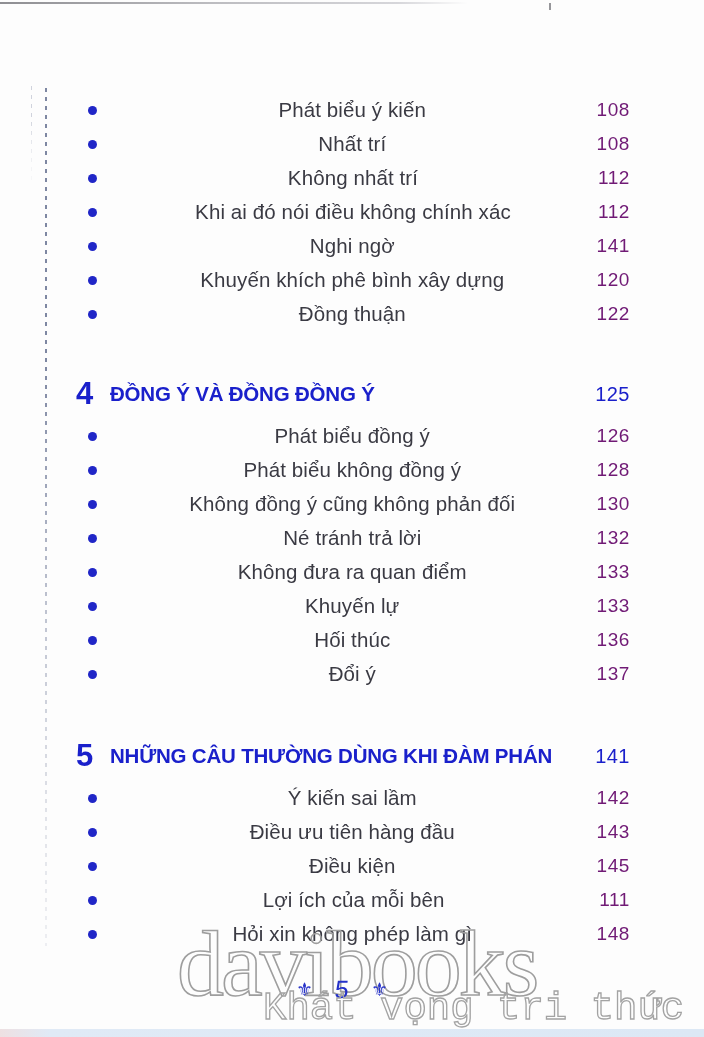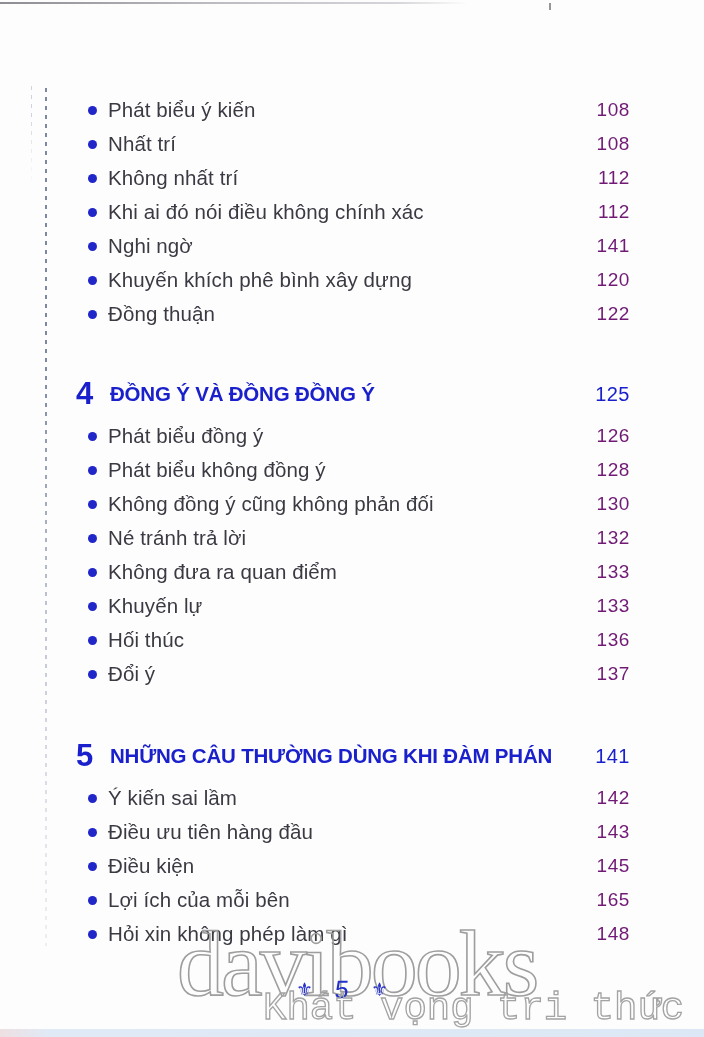--- a/index.html
+++ b/index.html
@@ -55,21 +55,21 @@
     flex:1; min-width:0;
     font-size:20.5px; font-weight:bold;
     letter-spacing:-0.2px; white-space:nowrap;
   }
   .sec-page {
     flex:none; margin-left:8px;
     font-size:20px; font-weight:normal; letter-spacing:.5px;
   }
   .row {
     display:flex; align-items:center; height:34px;
-    color:#3a3a43; font-size:20.5px; letter-spacing:.1px;
+    color:#3a3a43; font-size:20.5px; letter-spacing:.1px;text-align:center;
   }
   .bullet {
     flex:none; width:9px; height:9px; border-radius:50%;
     background:#2026c7; margin-right:11px;
   }
   .label { flex:1; white-space:nowrap; }
   .pnum  { flex:none; color:#701a75; font-size:19px; letter-spacing:.6px; }
 
   
   .watermark-title {
@@ -213,21 +213,21 @@
           <span class="pnum">143</span>
         </div>
         <div class="row">
           <span class="bullet"></span>
           <span class="label">Điều kiện</span>
           <span class="pnum">145</span>
         </div>
         <div class="row">
           <span class="bullet"></span>
           <span class="label">Lợi ích của mỗi bên</span>
-          <span class="pnum">165</span>
+          <span class="pnum">111</span>
         </div>
         <div class="row">
           <span class="bullet"></span>
           <span class="label">Hỏi xin không phép làm gì</span>
           <span class="pnum">148</span>
         </div>
       </div>
     </div>
 
   <div class="watermark-title">davibooks</div>

